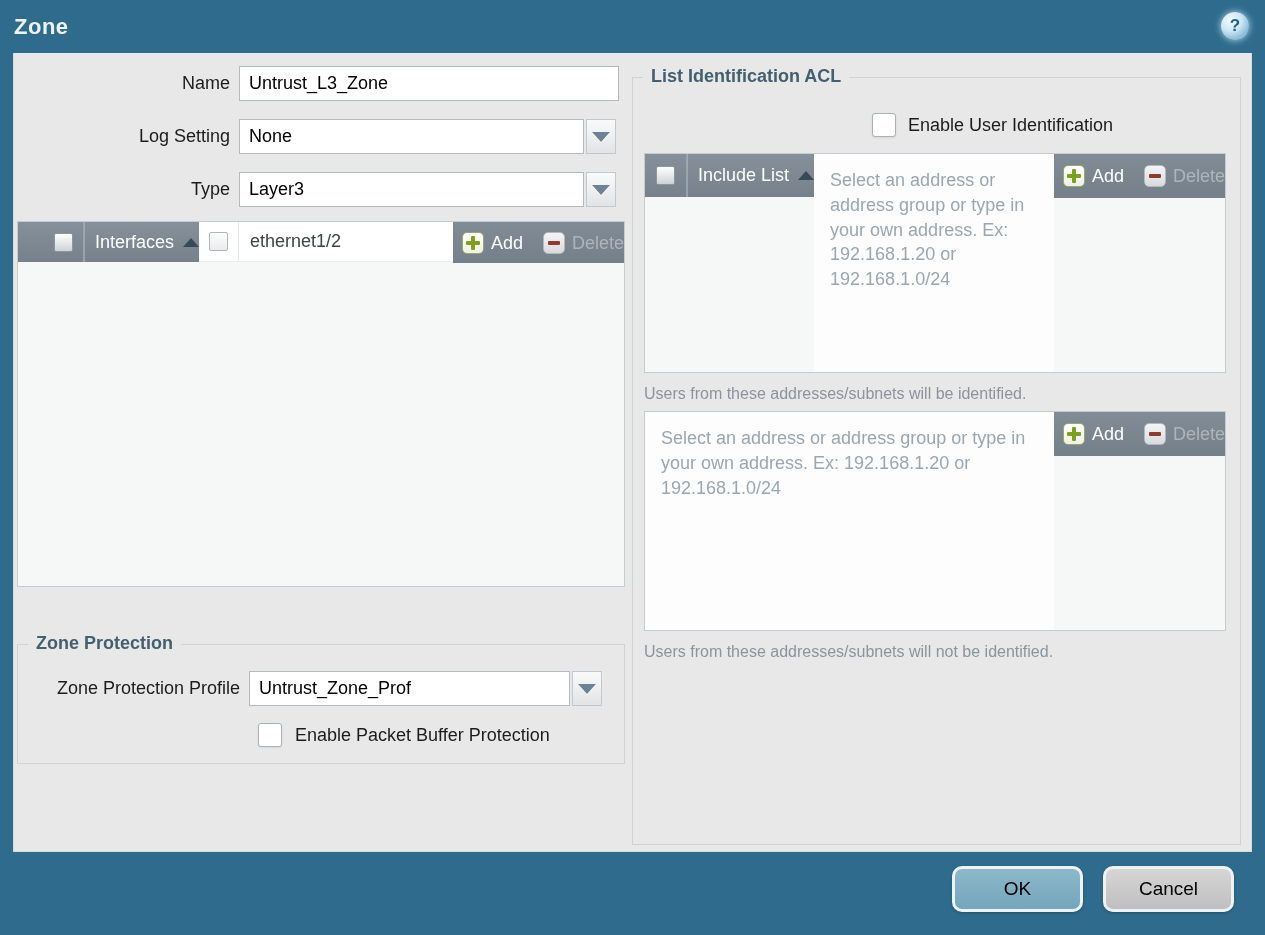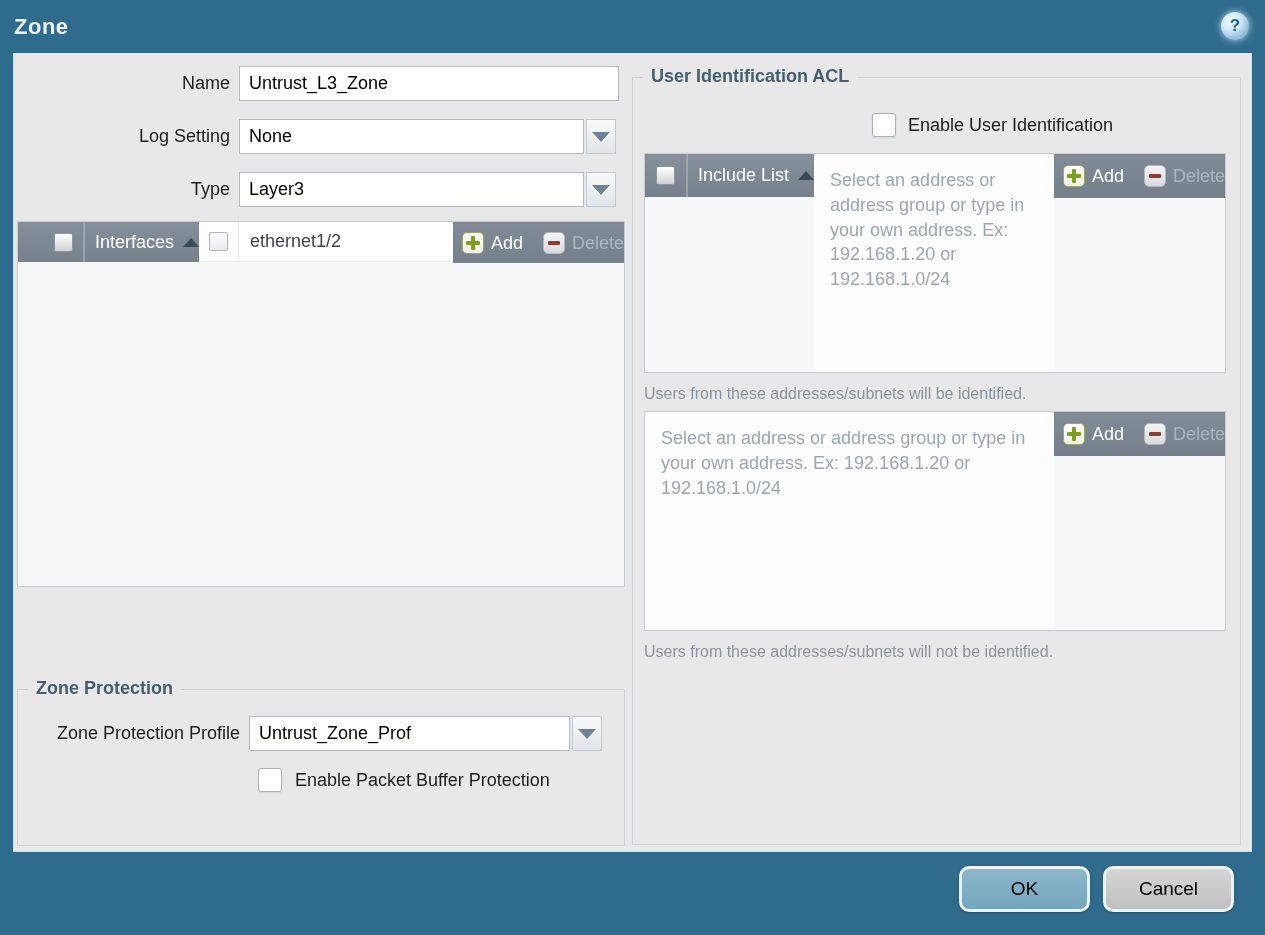--- a/index.html
+++ b/index.html
@@ -124,41 +124,41 @@
   .row-log .combo-text, .row-type .combo-text { width: 345px; }
   .interfaces-tbl { width: 608px; height: 366px; }
   .interfaces-tbl .tbl-head { height: 40px; padding-left: 26px; }
   .interfaces-tbl .tbl-foot { height: 41px; }
 
   .fieldset { position: relative; border: 1px solid #d0d3d6; }
   .legend {
     position: absolute; top: -12px; left: 10px; background: #e8e8e8;
     padding: 0 8px; font-size: 18px; font-weight: bold; color: #44606f; white-space: nowrap;
   }
-  .zp-fieldset { margin-top: 102px; width: 608px; height: 157px; }
+  .zp-fieldset { margin-top: 57px; width: 608px; height: 120px; }
   .zp-row1 { margin-top: 26px; }
   .zp-row1 .lbl { width: 231px; }
   .zp-row1 .combo-text { width: 321px; }
   .zp-row2 { margin-top: 17px; padding-left: 240px; display: flex; align-items: center; gap: 13px; }
   .cb-label { font-size: 18px; color: #1c1c1c; white-space: nowrap; }
 
   
   .uid-fieldset { position: absolute; left: 618px; top: 24px; width: 609px; height: 768px; padding: 0 11px; }
   .enable-row { margin-top: 34px; padding-left: 228px; display: flex; align-items: center; gap: 12px; height: 26px; }
   .addr-tbl { width: 582px; margin-top: 15px; }
   .addr-tbl .tbl-head { height: 43px; }
   .addr-tbl .cbcell { width: 42px; }
   .addr-tbl .tbl-body { height: 218px; background: #fdfdfd; }
   .addr-tbl .tbl-foot { height: 44px; }
   .placeholder { padding: 14px 16px; color: #9aa7b0; font-size: 18px; line-height: 1.38; max-width: 560px; }
   .caption { margin-top: 12px; height: 19px; font-size: 16px; color: #8b949c; white-space: nowrap; }
   .addr-tbl.exclude { margin-top: 7px; }
 
   
-  .footer-btns { position: absolute; right: 31px; top: 866px; display: flex; gap: 13px; }
+  .footer-btns { position: absolute; right: 31px; top: 866px; display: flex; gap: 20px; }
   .btn {
     width: 131px; height: 46px; border-radius: 10px; border: 3px solid #eef2f4;
     font-size: 19px; color: #000; font-family: inherit; cursor: pointer;
     display: flex; align-items: center; justify-content: center;
     box-shadow: 0 1px 3px rgba(0,0,0,0.25);
   }
   .btn-ok { background: linear-gradient(#8cb8ca, #74a6bc); }
   .btn-cancel { background: linear-gradient(#d6d6d6, #bfbfbf); }
 </style>
 </head>
@@ -246,21 +246,21 @@
         </div>
         <div class="zp-row2">
           <span class="cb-form"></span>
           <span class="cb-label">Enable Packet Buffer Protection</span>
         </div>
       </div>
 
     </div>
 
     <div class="fieldset uid-fieldset">
-      <span class="legend">User Identification ACL</span>
+      <span class="legend">List Identification ACL</span>
 
       <div class="enable-row">
         <span class="cb-form"></span>
         <span class="cb-label">Enable User Identification</span>
       </div>
 
       <div class="tbl addr-tbl include">
         <div class="tbl-head">
           <span class="cbcell">
             <span class="cb-hdr"></span>

